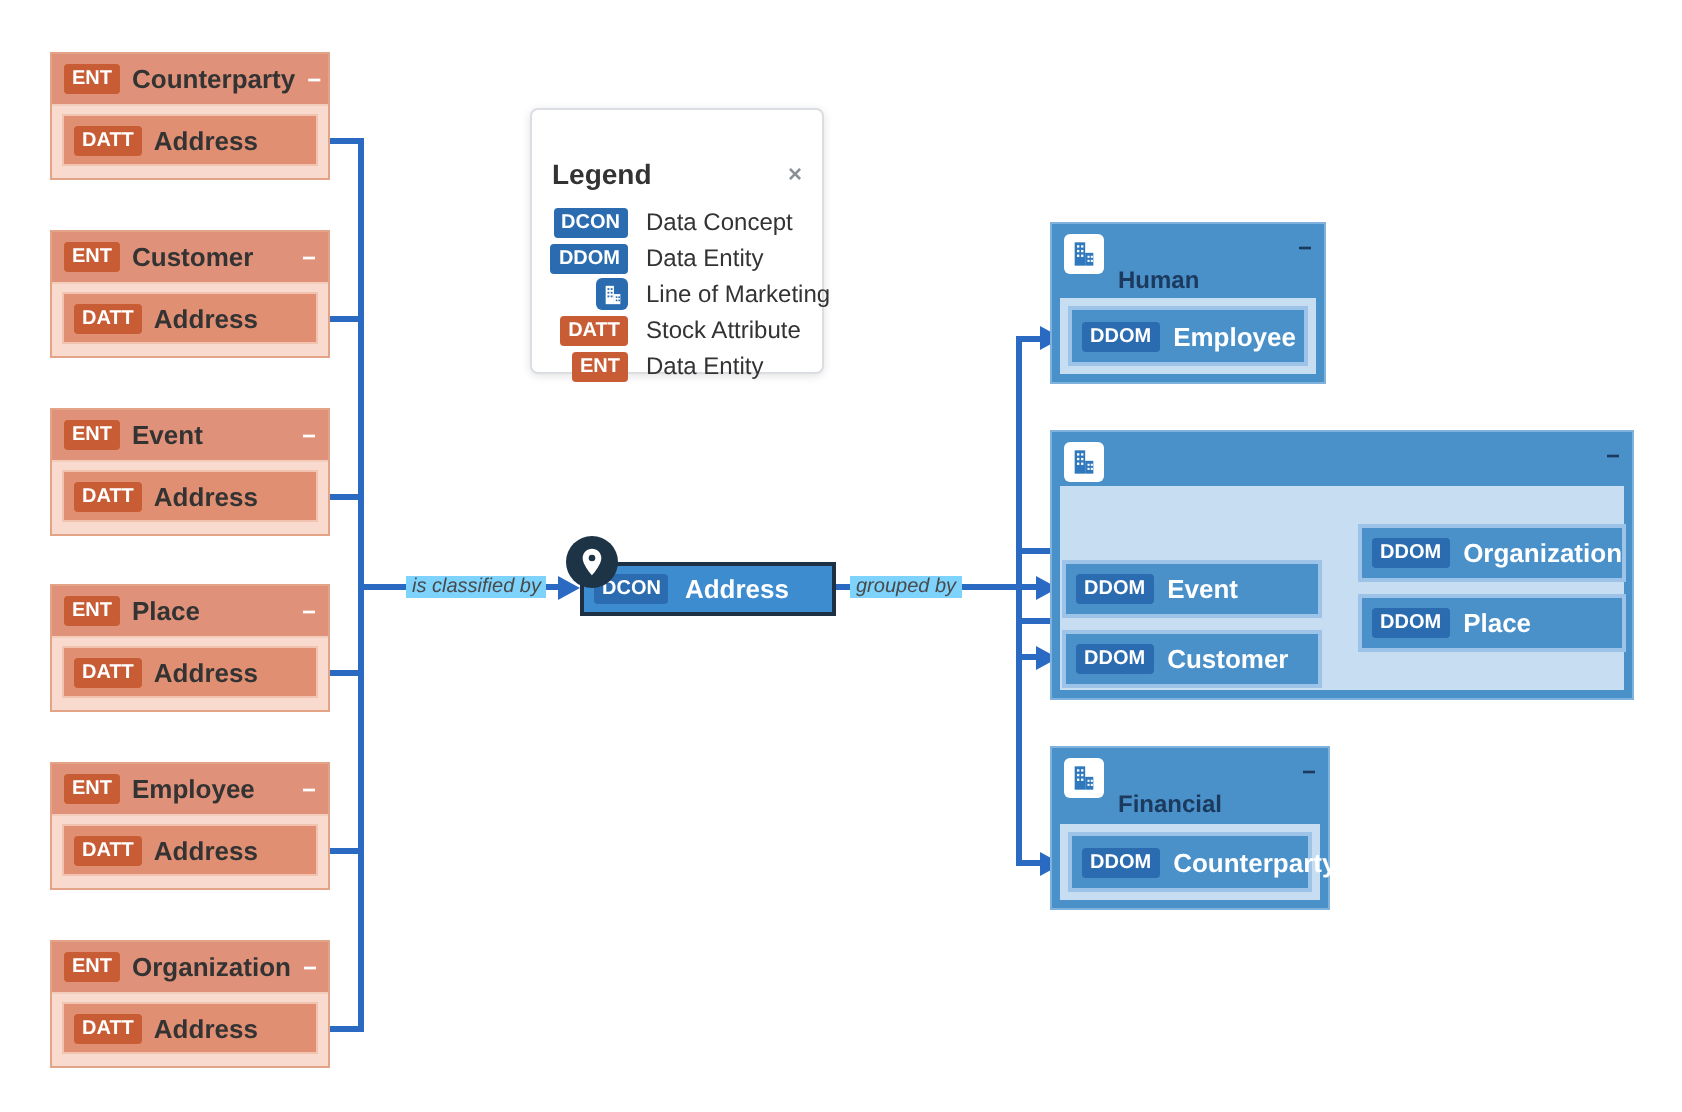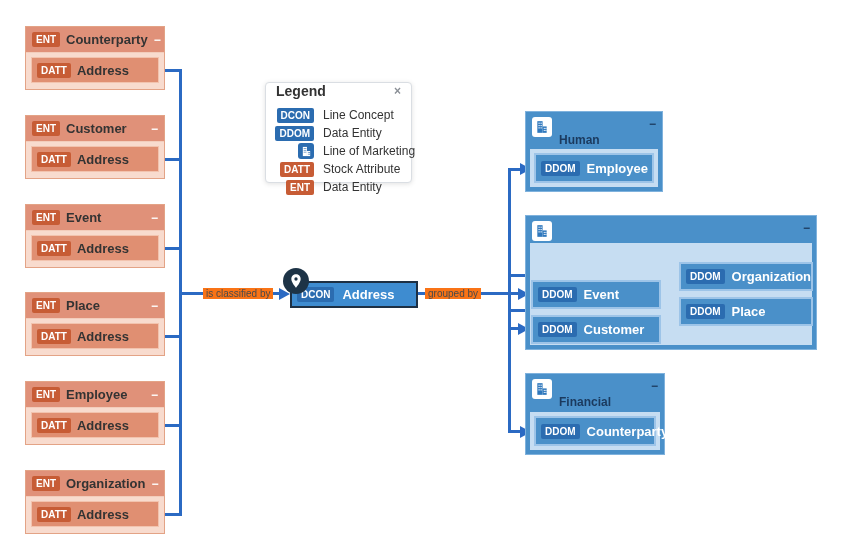--- a/index.html
+++ b/index.html
@@ -20,21 +20,21 @@
     --ink:#333;
   }
   html,body{margin:0;padding:0;background:#fff;}
   body{font-family:"Liberation Sans", sans-serif;}
   .canvas{position:relative;width:841px;height:556px;background:#fff;overflow:hidden;}
 
   
   .h{position:absolute;height:3px;background:var(--line);}
   .v{position:absolute;width:3px;background:var(--line);}
   .arrow-r{position:absolute;width:0;height:0;border-top:6px solid transparent;border-bottom:6px solid transparent;border-left:11px solid var(--line);}
-  .edge-label{position:absolute;font-size:10px;color:#4a4a4a;background:#f97316;padding:0 3px;z-index:2;white-space:nowrap;}
+  .edge-label{position:absolute;font-size:10px;color:#4a4a4a;background:#7dd3fc;padding:0 3px;z-index:2;white-space:nowrap;font-style:italic;}
 
   
   .badge{display:inline-block;color:#fff;font-size:10px;font-weight:bold;line-height:15px;padding:0 4px;border-radius:2px;flex:0 0 auto;}
   .badge-orange{background:var(--orange-badge);}
   .badge-blue{background:var(--blue-badge);}
 
   
   .ent-box{position:absolute;left:25px;width:140px;height:64px;background:var(--orange-body);border:1px solid var(--orange-border);box-sizing:border-box;}
   .e0{top:26px}.e1{top:115px}.e2{top:204px}.e3{top:292px}.e4{top:381px}.e5{top:470px}
   .ent-header{height:26px;background:var(--orange-header);display:flex;align-items:center;gap:6px;padding:0 6px;border-bottom:1px solid #f3cdbc;box-sizing:border-box;}
@@ -62,21 +62,21 @@
   #row-customer{left:5px;top:99px;width:130px;height:29px;}
   #row-org{left:153px;top:46px;width:134px;height:29px;}
   #row-place{left:153px;top:81px;width:134px;height:29px;}
 
   
   #concept{position:absolute;left:290px;top:281px;width:128px;height:27px;background:var(--node-fill);border:2px solid var(--node-border);box-sizing:border-box;display:flex;align-items:center;gap:8px;padding:0 5px;z-index:3;}
   #concept .dom-label{font-size:13px;}
   #pin{position:absolute;left:283px;top:268px;width:26px;height:26px;border-radius:50%;background:#1d3346;display:flex;align-items:center;justify-content:center;z-index:5;}
 
   
-  #legend{position:absolute;left:265px;top:82px;width:147px;height:101px;background:#fff;border:1px solid #dadee3;border-radius:4px;box-shadow:0 1px 5px rgba(0,0,0,0.12);z-index:6;box-sizing:border-box;padding:0 10px;}
+  #legend{position:absolute;left:265px;top:54px;width:147px;height:133px;background:#fff;border:1px solid #dadee3;border-radius:4px;box-shadow:0 1px 5px rgba(0,0,0,0.12);z-index:6;box-sizing:border-box;padding:24px 10px;}
   .legend-head{display:flex;align-items:center;margin-bottom:7px;}
   .legend-title{font-size:14px;font-weight:bold;color:var(--ink);}
   .legend-close{margin-left:auto;color:#8a8f96;font-size:12px;font-weight:bold;cursor:pointer;}
   .legend-item{display:flex;align-items:center;gap:9px;height:18px;}
   .lb-wrap{width:38px;display:flex;justify-content:flex-end;flex:0 0 auto;}
   .legend-label{font-size:12px;color:var(--ink);white-space:nowrap;}
   .lb-icon{width:16px;height:16px;border-radius:3px;background:var(--blue-badge);display:flex;align-items:center;justify-content:center;}
 </style>
 </head>
 <body>
@@ -296,21 +296,21 @@
 
   <div id="legend">
     <div class="legend-head">
       <span class="legend-title">Legend</span>
       <span class="legend-close">×</span>
     </div>
     <div class="legend-item">
       <span class="lb-wrap">
           <span class="badge badge-blue">DCON</span>
         </span>
-      <span class="legend-label">Line Concept</span>
+      <span class="legend-label">Data Concept</span>
     </div>
     <div class="legend-item">
       <span class="lb-wrap">
           <span class="badge badge-blue">DDOM</span>
         </span>
       <span class="legend-label">Data Entity</span>
     </div>
     <div class="legend-item">
       <span class="lb-wrap">
           <span class="lb-icon">

